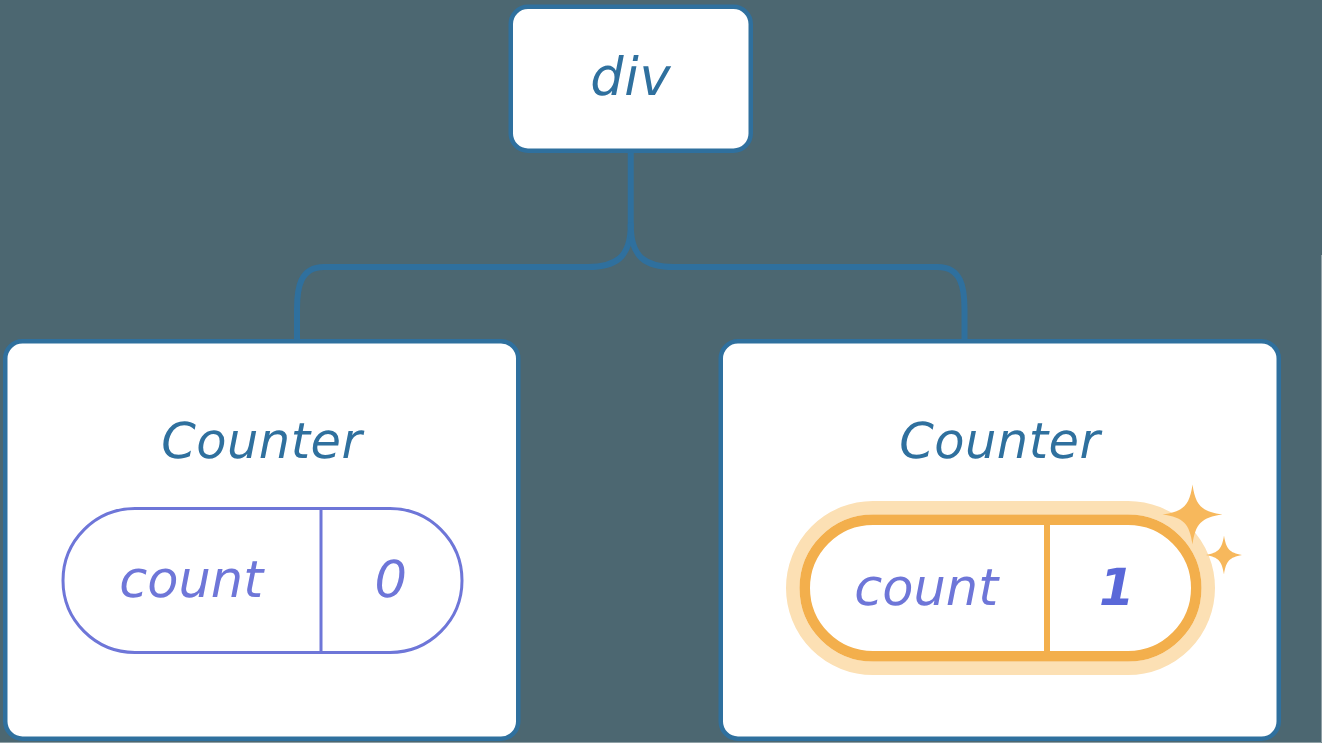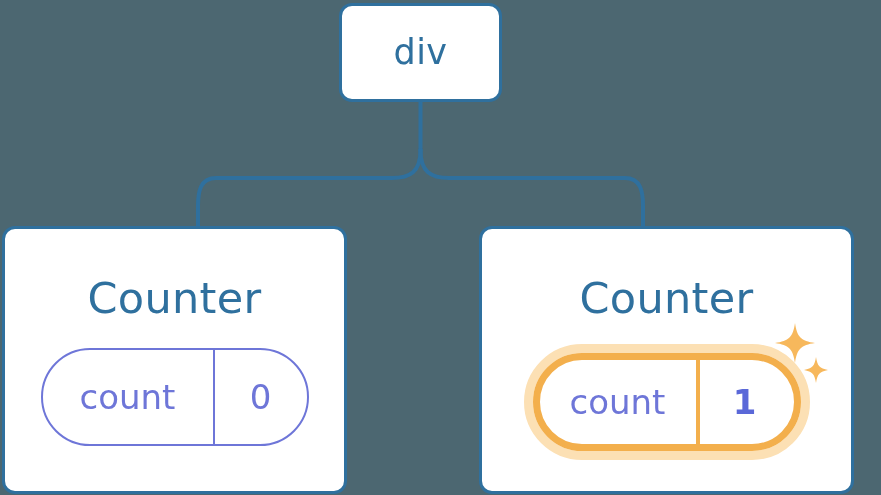--- a/index.html
+++ b/index.html
@@ -13,20 +13,21 @@
     overflow: hidden;
     font-family: "DejaVu Sans", sans-serif;
   }
 
   #stage {
     position: relative;
     width: 881px;
     height: 495px;
     background: #4C6771;
     overflow: hidden;
+    font-style: italic;
   }
 
   
   #edges {
     position: absolute;
     left: 0;
     top: 0;
     width: 881px;
     height: 495px;
     pointer-events: none;
@@ -66,21 +67,21 @@
     display: flex;
     flex-direction: column;
     align-items: center;
   }
 
   .node-left  { left: 2px;   width: 345px; }
   .node-right { left: 479px; width: 375px; }
 
   .card-title {
     font-family: "DejaVu Sans", sans-serif;
-    font-size: 43px;
+    font-size: 33px;
     font-weight: 400;
     color: #2F709E;
     letter-spacing: 0.3px;
     margin-top: 48px;
     line-height: 1;
   }
 
   
   .pill-wrap {
     position: relative;

